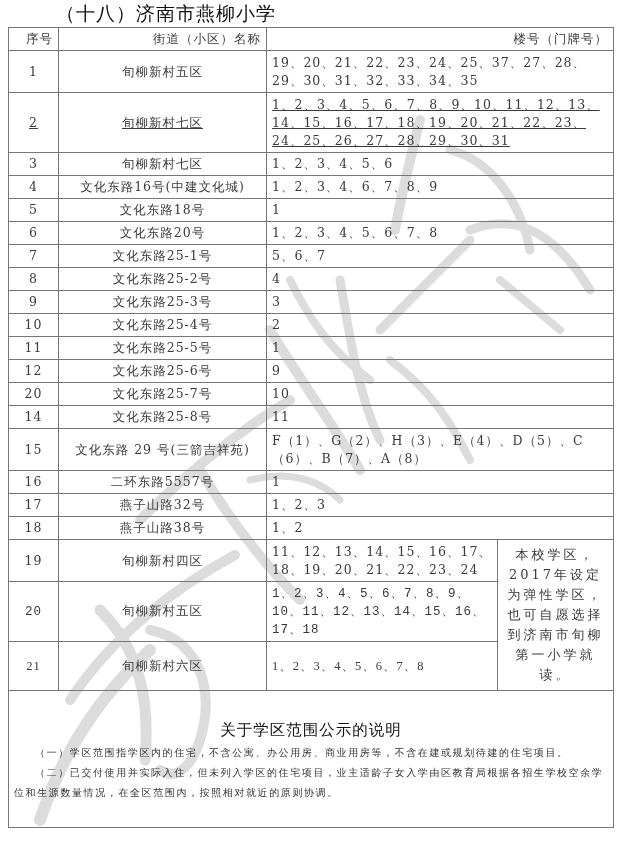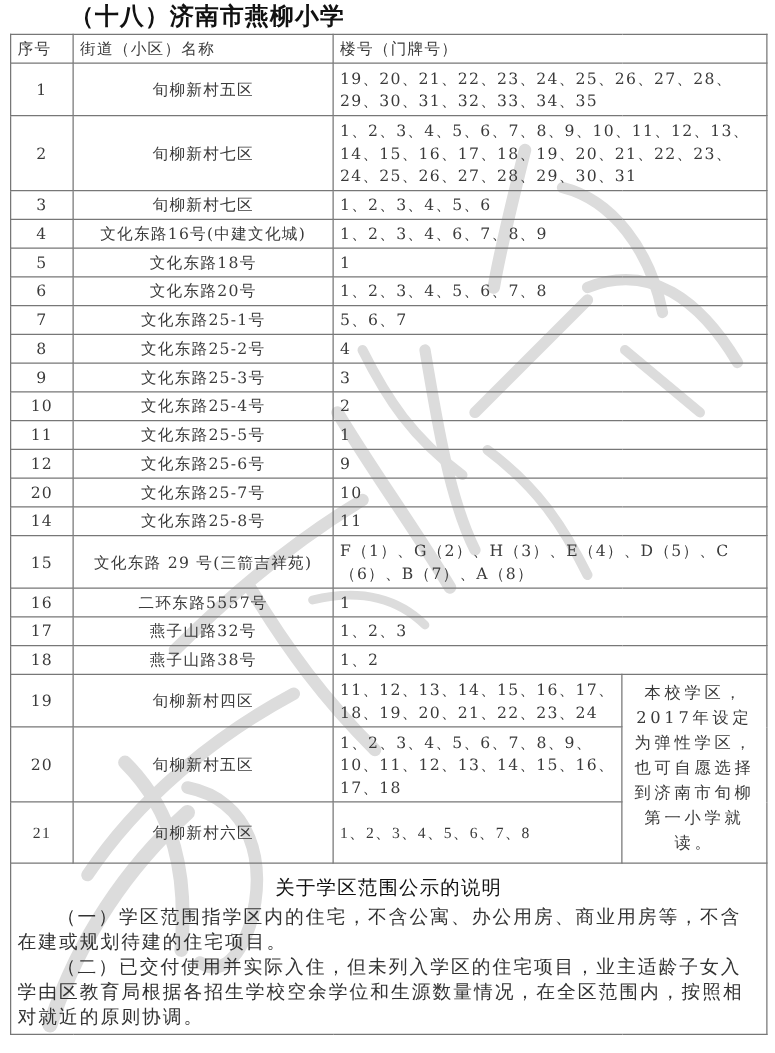--- a/index.html
+++ b/index.html
@@ -13,21 +13,21 @@
       position: relative;
       overflow: hidden;
       font-family: "DejaVu Serif", "Liberation Serif", serif;
       color: #333333;
     }
     .title {
       position: absolute;
       left: 56px;
       top: 1px;
       font-family: "DejaVu Sans", "Liberation Sans", sans-serif;
-      font-weight: bold;
+      font-weight: normal;
       font-size: 19px;
       letter-spacing: 1px;
       color: #111111;
       line-height: 24px;
     }
     table.main {
       position: absolute;
       left: 8px;
       top: 27px;
       width: 605px;
@@ -41,53 +41,53 @@
       border: 1.3px solid #777777;
       padding: 0 5px;
       vertical-align: middle;
       font-weight: normal;
       color: #3a3a3a;
     }
     col.c-seq { width: 50px; }
     col.c-street { width: 208px; }
     col.c-nums { width: 231px; }
     col.c-note { width: 116px; }
-    th { text-align: left; height: 22px; }
+    th { text-align: right; height: 22px; }
     td.seq { text-align: center; padding: 0; }
     td.street { text-align: center; }
     td.nums { text-align: left; }
     td.note {
       text-align: center;
       font-size: 13px;
       line-height: 20px;
       letter-spacing: 3px;
       padding: 0 4px 0 6px;
     }
     tr.r1 td { height: 22px; }
     tr.r2 td { height: 41px; }
-    tr.r3 td { height: 59px; }
+    tr.r3 td { height: 59px; text-decoration: underline; }
     tr.r19 td.seq, tr.r19 td.street, tr.r19 td.nums { height: 41px; }
-    tr.r20 td.seq, tr.r20 td.street, tr.r20 td.nums { height: 59px; }
+    tr.r20 td.seq, tr.r20 td.street, tr.r20 td.nums { height: 59px; font-family: Liberation Mono, monospace; }
     tr.r21 td.seq, tr.r21 td.street, tr.r21 td.nums { height: 48px; font-family: Liberation Serif, serif; }
     td.notes-cell {
       padding: 6px 4px 6px 4px;
       height: 136px;
       vertical-align: top;
     }
     .notes-title {
       text-align: center;
       font-family: "DejaVu Sans", "Liberation Sans", sans-serif;
       font-size: 15.5px;
       color: #111111;
       letter-spacing: 1px;
       margin: 4px 0 3px 0;
       line-height: 20px;
     }
     .notes-para {
-      font-size: 15px;
+      font-size: 10px;
       line-height: 20px;
       letter-spacing: 1.6px;
       text-indent: 2.1em;
       margin: 0;
       color: #333333;
     }
     .watermark {
       position: absolute;
       left: 0;
       top: 0;
@@ -136,21 +136,21 @@
   <tbody>
       <tr>
     <th>序号</th>
     <th>街道（小区）名称</th>
     <th colspan="2">楼号（门牌号）</th>
   </tr>
 
   <tr class="r2">
     <td class="seq">1</td>
     <td class="street">旬柳新村五区</td>
-    <td class="nums" colspan="2">19、20、21、22、23、24、25、26、27、28、29、30、31、32、33、34、35</td>
+    <td class="nums" colspan="2">19、20、21、22、23、24、25、37、27、28、29、30、31、32、33、34、35</td>
   </tr>
   <tr class="r3">
     <td class="seq">2</td>
     <td class="street">旬柳新村七区</td>
     <td class="nums" colspan="2">1、2、3、4、5、6、7、8、9、10、11、12、13、14、15、16、17、18、19、20、21、22、23、24、25、26、27、28、29、30、31</td>
   </tr>
   <tr class="r1">
     <td class="seq">3</td>
     <td class="street">旬柳新村七区</td>
     <td class="nums" colspan="2">1、2、3、4、5、6</td>

